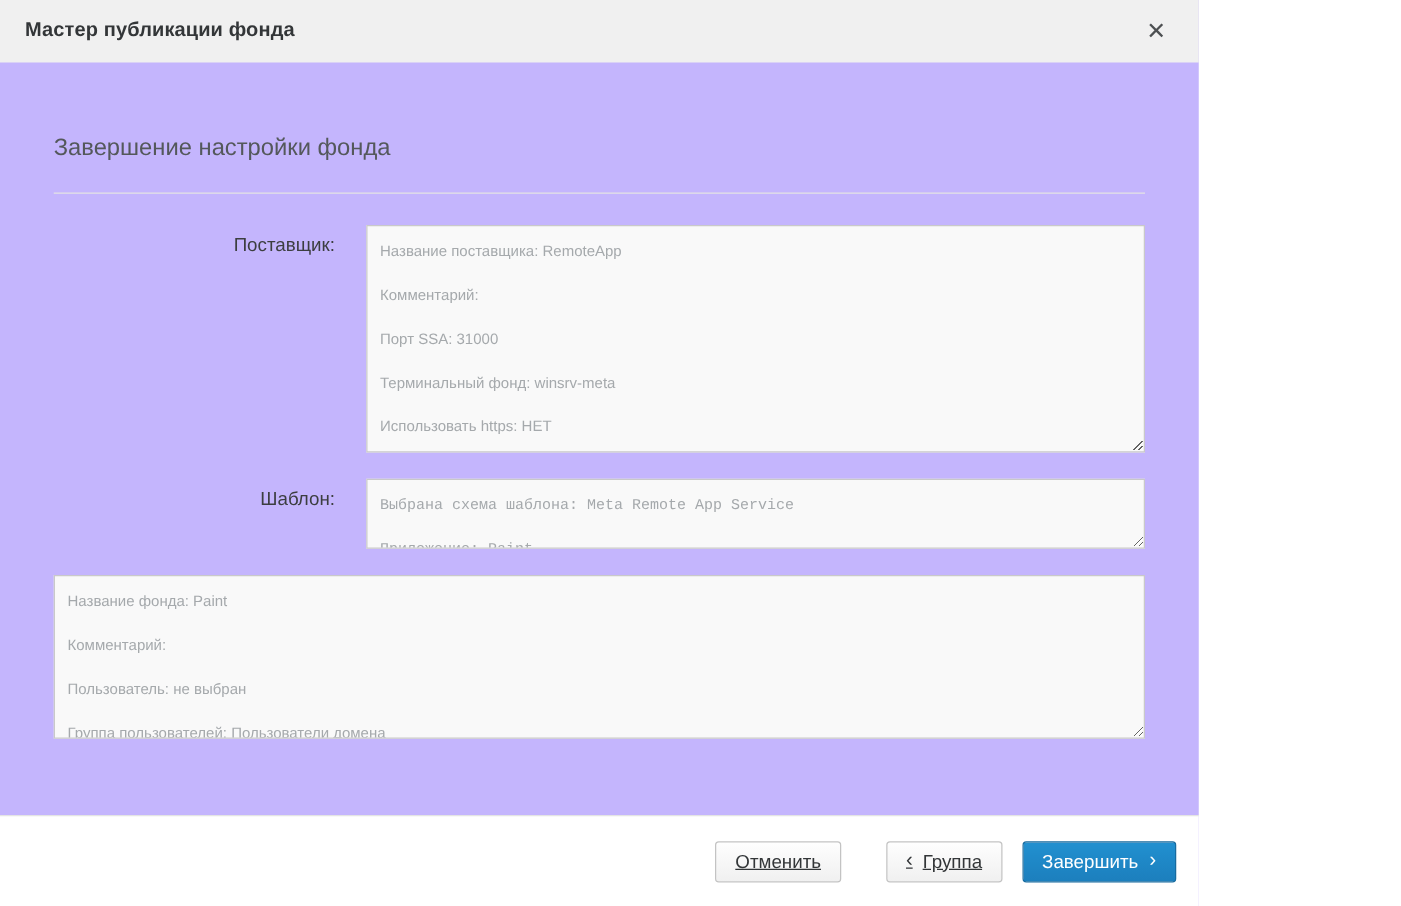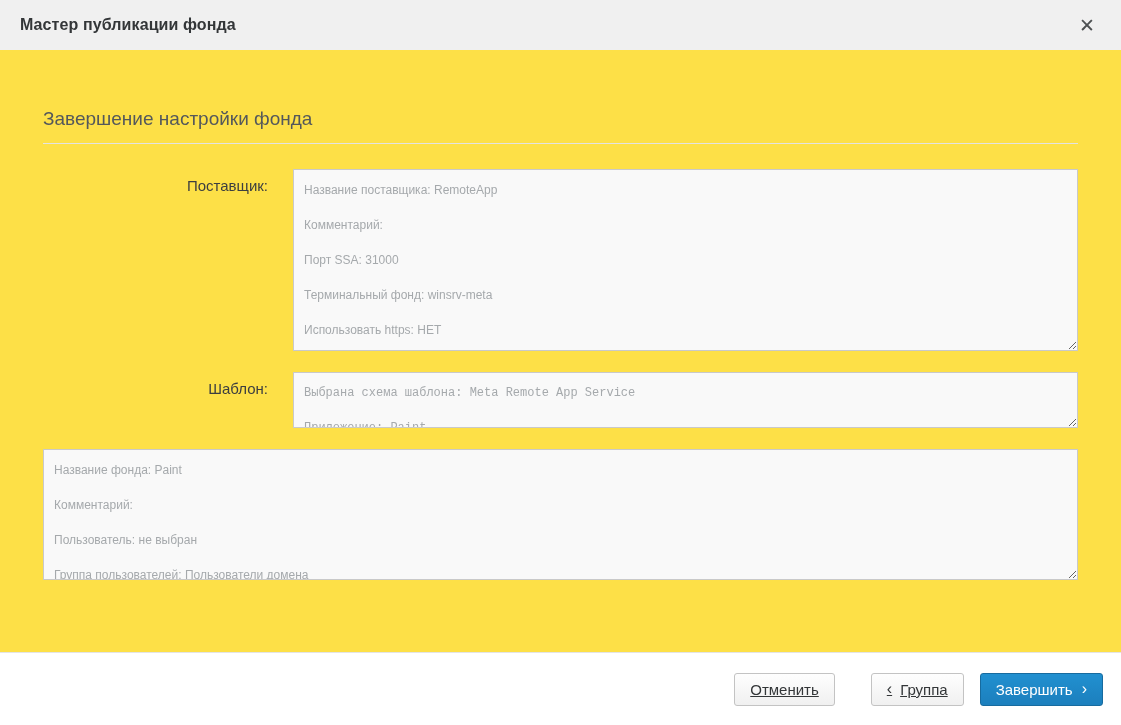--- a/index.html
+++ b/index.html
@@ -2,21 +2,21 @@
 <html><head>
 <meta charset="utf-8">
 <style>
   * { margin: 0; padding: 0; box-sizing: border-box; }
   html, body {
     width: 1121px; height: 725px;
     background: #ffffff;
     font-family: "Liberation Sans", "DejaVu Sans", sans-serif;
     overflow: hidden;
   }
-  .dialog { width: 1121px; height: 725px; background: #fde047; position: relative; }
+  .dialog { width: 959px; height: 725px; background: #c4b5fd; position: relative; }
 
   
   .dialog-header {
     height: 50px;
     background: #f0f0f0;
     display: flex;
     align-items: center;
     padding: 0 20px;
   }
   .dialog-title {
@@ -36,21 +36,21 @@
     border: none;
     font-family: inherit;
   }
 
   
   .dialog-body { padding: 58px 43px 0 43px; }
   .section-title {
     font-size: 19px;
     font-weight: 400;
     color: #54585b;
-    margin-bottom: 13px;
+    margin-bottom: 24px;
   }
   .section-divider {
     border: none;
     border-top: 1px solid #e3e3e3;
     margin: 0 0 25px 0;
   }
 
   .form-row {
     display: flex;
     align-items: flex-start;

